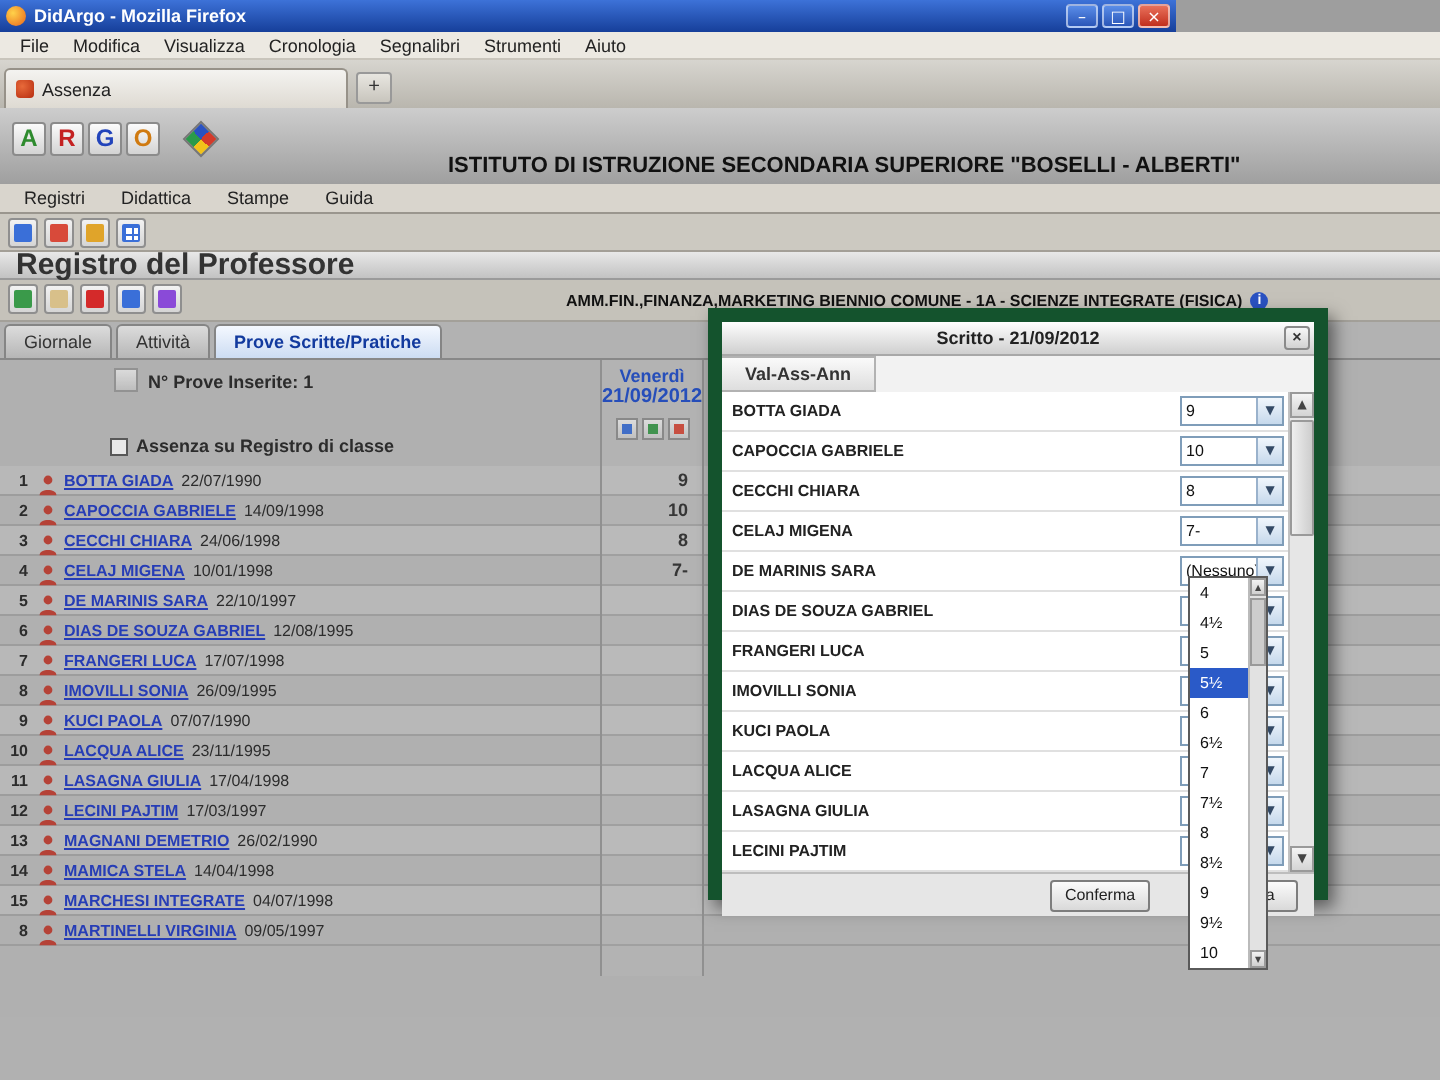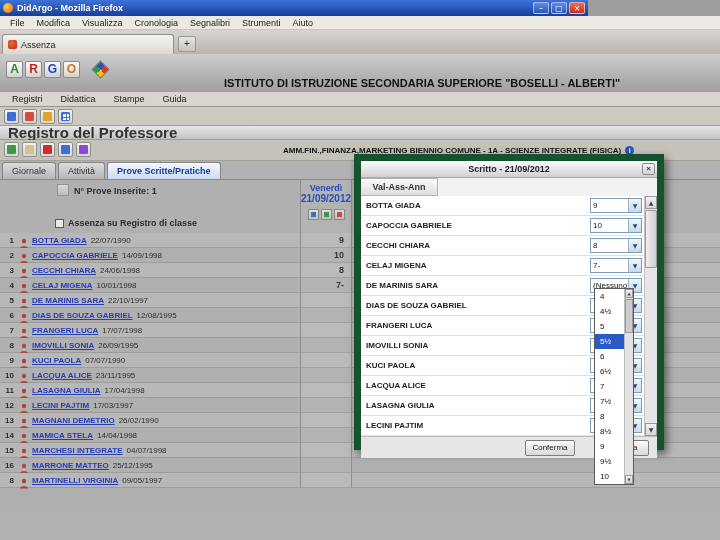--- a/index.html
+++ b/index.html
@@ -436,32 +436,20 @@
       <svg width="10" height="11" viewBox="0 0 10 11">
               <circle cx="5" cy="3" r="2.2" fill="#c23b2e"></circle>
               <path d="M0.8,10.6 C0.8,7.2 9.2,7.2 9.2,10.6 Z" fill="#c23b2e"></path>
             </svg>
     </span>
     <a class="sname">MARCHESI INTEGRATE</a>
     <span class="sbirth">04/07/1998</span>
     <span class="sgrade"></span>
   </div>
 
-  <div class="srow">
-    <span class="snum">16</span>
-    <span class="person">
-      <svg width="10" height="11" viewBox="0 0 10 11">
-              <circle cx="5" cy="3" r="2.2" fill="#c23b2e"></circle>
-              <path d="M0.8,10.6 C0.8,7.2 9.2,7.2 9.2,10.6 Z" fill="#c23b2e"></path>
-            </svg>
-    </span>
-    <a class="sname">MARRONE MATTEO</a>
-    <span class="sbirth">25/12/1995</span>
-    <span class="sgrade"></span>
-  </div>
 
   <div class="srow">
     <span class="snum">8</span>
     <span class="person">
       <svg width="10" height="11" viewBox="0 0 10 11">
               <circle cx="5" cy="3" r="2.2" fill="#c23b2e"></circle>
               <path d="M0.8,10.6 C0.8,7.2 9.2,7.2 9.2,10.6 Z" fill="#c23b2e"></path>
             </svg>
     </span>
     <a class="sname">MARTINELLI VIRGINIA</a>

